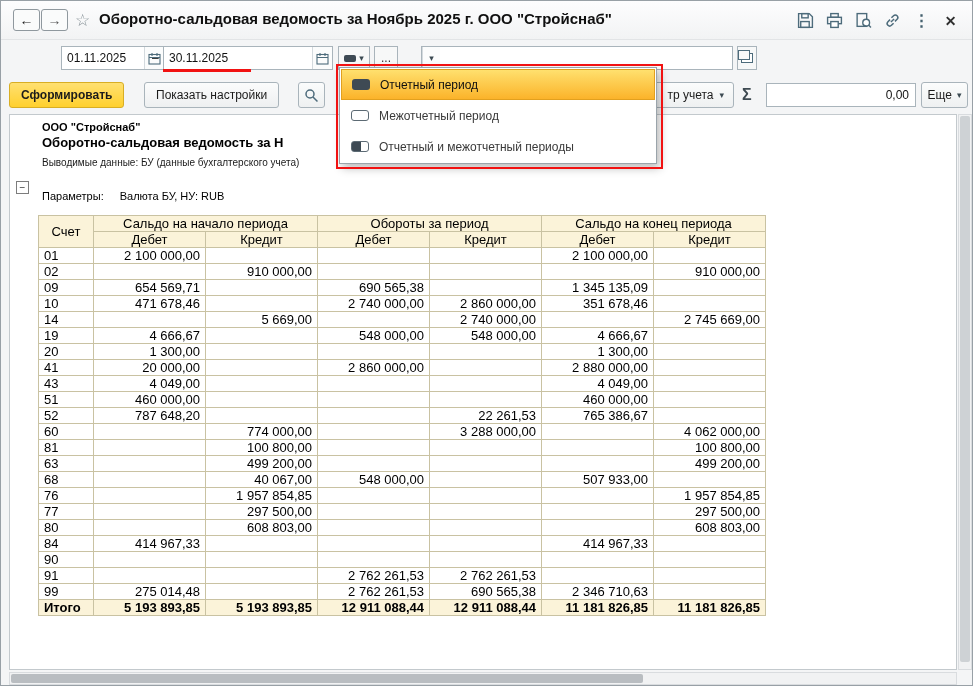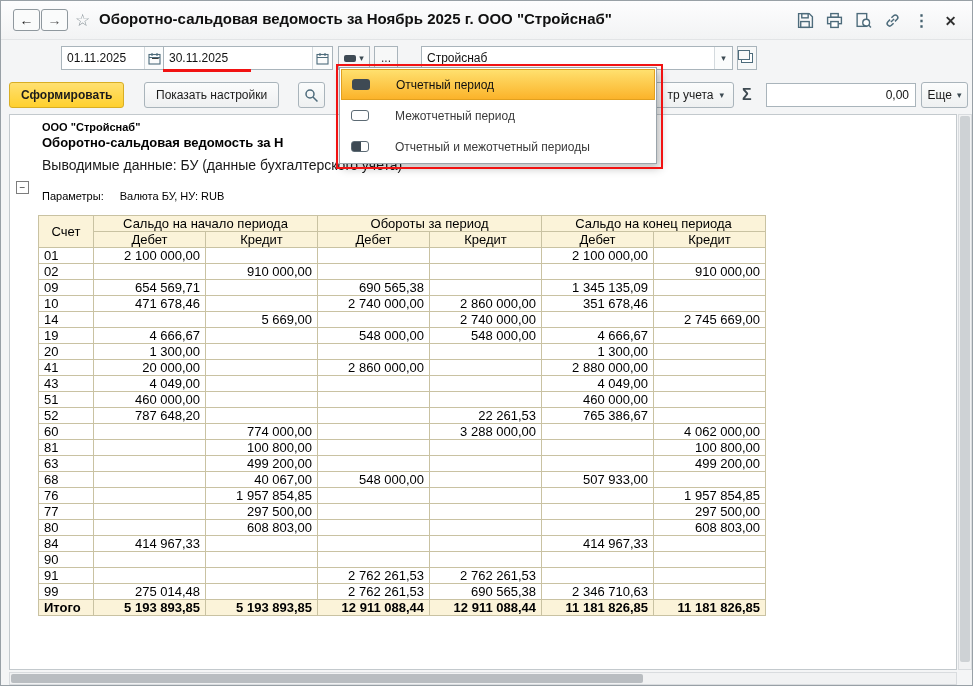--- a/index.html
+++ b/index.html
@@ -47,33 +47,33 @@
   .sigma{position:absolute;left:741px;top:9px;font-size:16px;font-weight:bold;color:#3e4a52;cursor:pointer;}
   .amountfield{position:absolute;left:765px;top:6px;width:150px;height:24px;background:#fff;border:1px solid #a9b4bb;box-sizing:border-box;display:flex;}
   .amountfield input{border:none;outline:none;flex:1;min-width:0;font:12px "Liberation Sans",sans-serif;padding:0 6px;text-align:right;background:transparent;color:#111;}
   .btn-more{left:920px;width:47px;gap:5px;padding:0 8px;}
 
   
   .report{position:absolute;left:8px;top:113px;width:948px;height:556px;background:#fff;border:1px solid #c3c9cd;box-sizing:border-box;}
   .collapse{position:absolute;left:6px;top:66px;width:13px;height:13px;border:1px solid #7d7d7d;background:#fff;font-size:10px;line-height:11px;text-align:center;color:#333;cursor:pointer;box-sizing:border-box;}
   .company{position:absolute;left:32px;top:6px;font-size:11px;font-weight:bold;color:#000;}
   .rtitle{position:absolute;left:32px;top:20px;font-size:13px;font-weight:bold;color:#000;white-space:nowrap;}
-  .outdata{position:absolute;left:32px;top:42px;font-size:14px;color:#1a1a1a;}
+  .outdata{position:absolute;left:32px;top:42px;font-size:10px;color:#1a1a1a;}
   .params{position:absolute;left:32px;top:75px;font-size:11px;color:#000;display:flex;gap:16px;}
 
   .grid{position:absolute;left:28px;top:100px;border-collapse:collapse;font-size:13px;color:#000;table-layout:fixed;}
   .grid td{border:1px solid #c9c2a2;padding:0 5px;height:15px;line-height:15px;white-space:nowrap;overflow:hidden;box-sizing:border-box;}
   .grid thead td{background:#fbf3d9;text-align:center;}
   .grid .num{text-align:right;}
   .grid .acc{text-align:left;}
   .grid tr.total td{font-weight:bold;background:#fbf3d9;}
 
   
   .dropdown{position:absolute;left:338px;top:66px;width:318px;background:#fff;border:1px solid #9aa4ab;box-shadow:3px 4px 9px rgba(0,0,0,.28);z-index:40;box-sizing:border-box;padding:1px;}
-  .menu-item{height:31px;display:flex;align-items:center;gap:26px;padding:0 10px;font-size:12px;color:#3a3a3a;cursor:pointer;box-sizing:border-box;}
+  .menu-item{height:31px;display:flex;align-items:center;gap:10px;padding:0 10px;font-size:12px;color:#3a3a3a;cursor:pointer;box-sizing:border-box;}
   .menu-item.selected{background:linear-gradient(#ffe06e,#fbb32a);border:1px solid #e2a01e;color:#101010;}
   .mi-icon{flex:0 0 auto;width:18px;height:11px;border-radius:3px;box-sizing:border-box;}
   .mi-icon.filled{background:#3e4a54;}
   .mi-icon.outline{border:1px solid #5c6a74;background:#fff;}
   .mi-icon.dual{border:1px solid #5c6a74;background:linear-gradient(to right,#3e4a54 55%,#fff 55%);}
 
   
   .red-rect{position:absolute;left:335px;top:63px;width:323px;height:101px;border:2px solid #f11212;z-index:50;pointer-events:none;}
   .red-underline{position:absolute;left:162px;top:68px;width:88px;height:3px;background:#f11212;z-index:50;pointer-events:none;}
 
@@ -161,21 +161,20 @@
     </div>
 
     <div class="pkind">
       <span class="bar"></span>
       <span class="arrow">▾</span>
     </div>
 
     <button class="ellipsisbtn">...</button>
 
     <div class="field orgfield">
-      <input value="Стройснаб" style="">
       <span class="combobtn">
           <span class="arrow">▾</span>
         </span>
     </div>
     <span class="openbtn">
         <span class="winicon"></span>
       </span>
   </div>
 
   <div class="toolbar">

